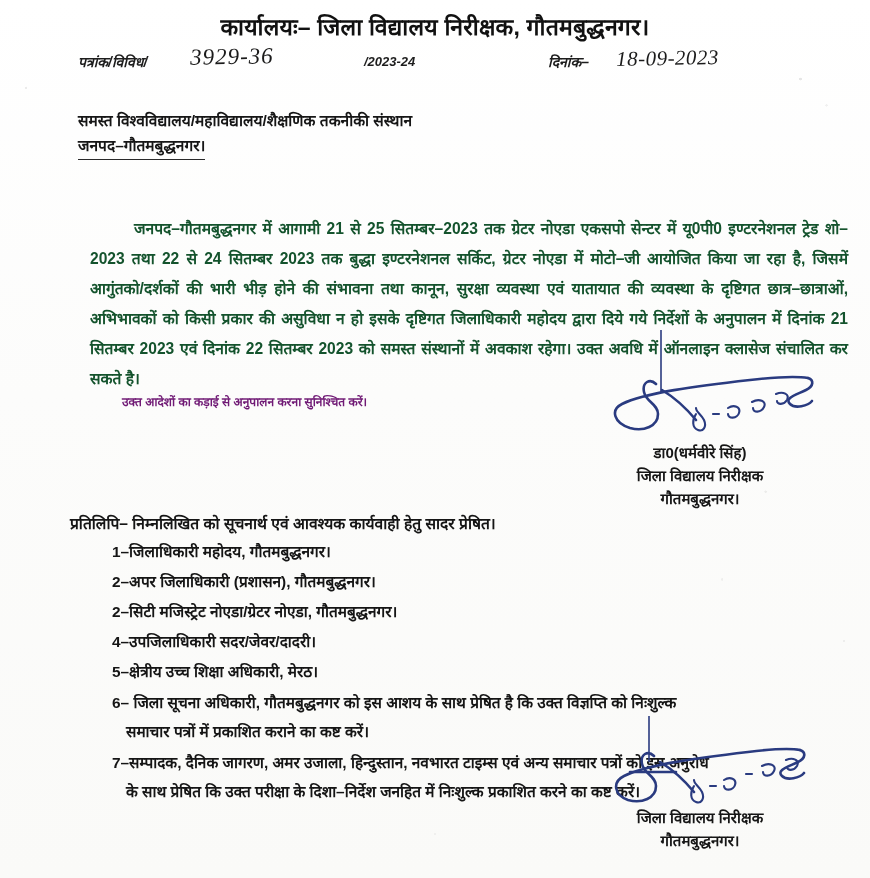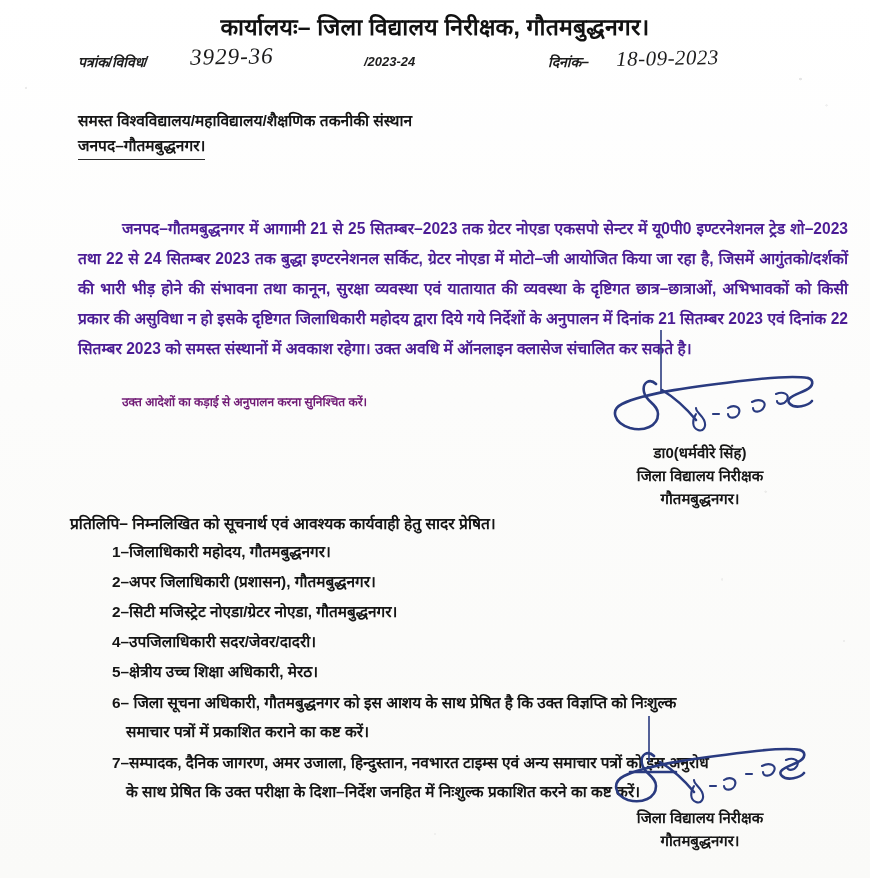--- a/index.html
+++ b/index.html
@@ -90,29 +90,29 @@
     color: #161616;
   }
   .addressee .underlined {
     display: inline-block;
     border-bottom: 1.4px solid #2a2a2a;
     padding-bottom: 1px;
   }
 
   .body-para {
     position: absolute;
-    left: 78px;
+    left: 90px;
     right: 22px;
     top: 214px;
     font-size: 15.6px;
     line-height: 30px;
     font-weight: 700;
     text-align: justify;
     text-justify: inter-word;
-    color: #4c1d95;
+    color: #14532d;
   }
   .body-para .indent { display: inline-block; width: 44px; }
 
   .body-closing {
     position: absolute;
     left: 78px;
     right: 260px;
     top: 388px;
     font-size: 12px;
     line-height: 28px;

